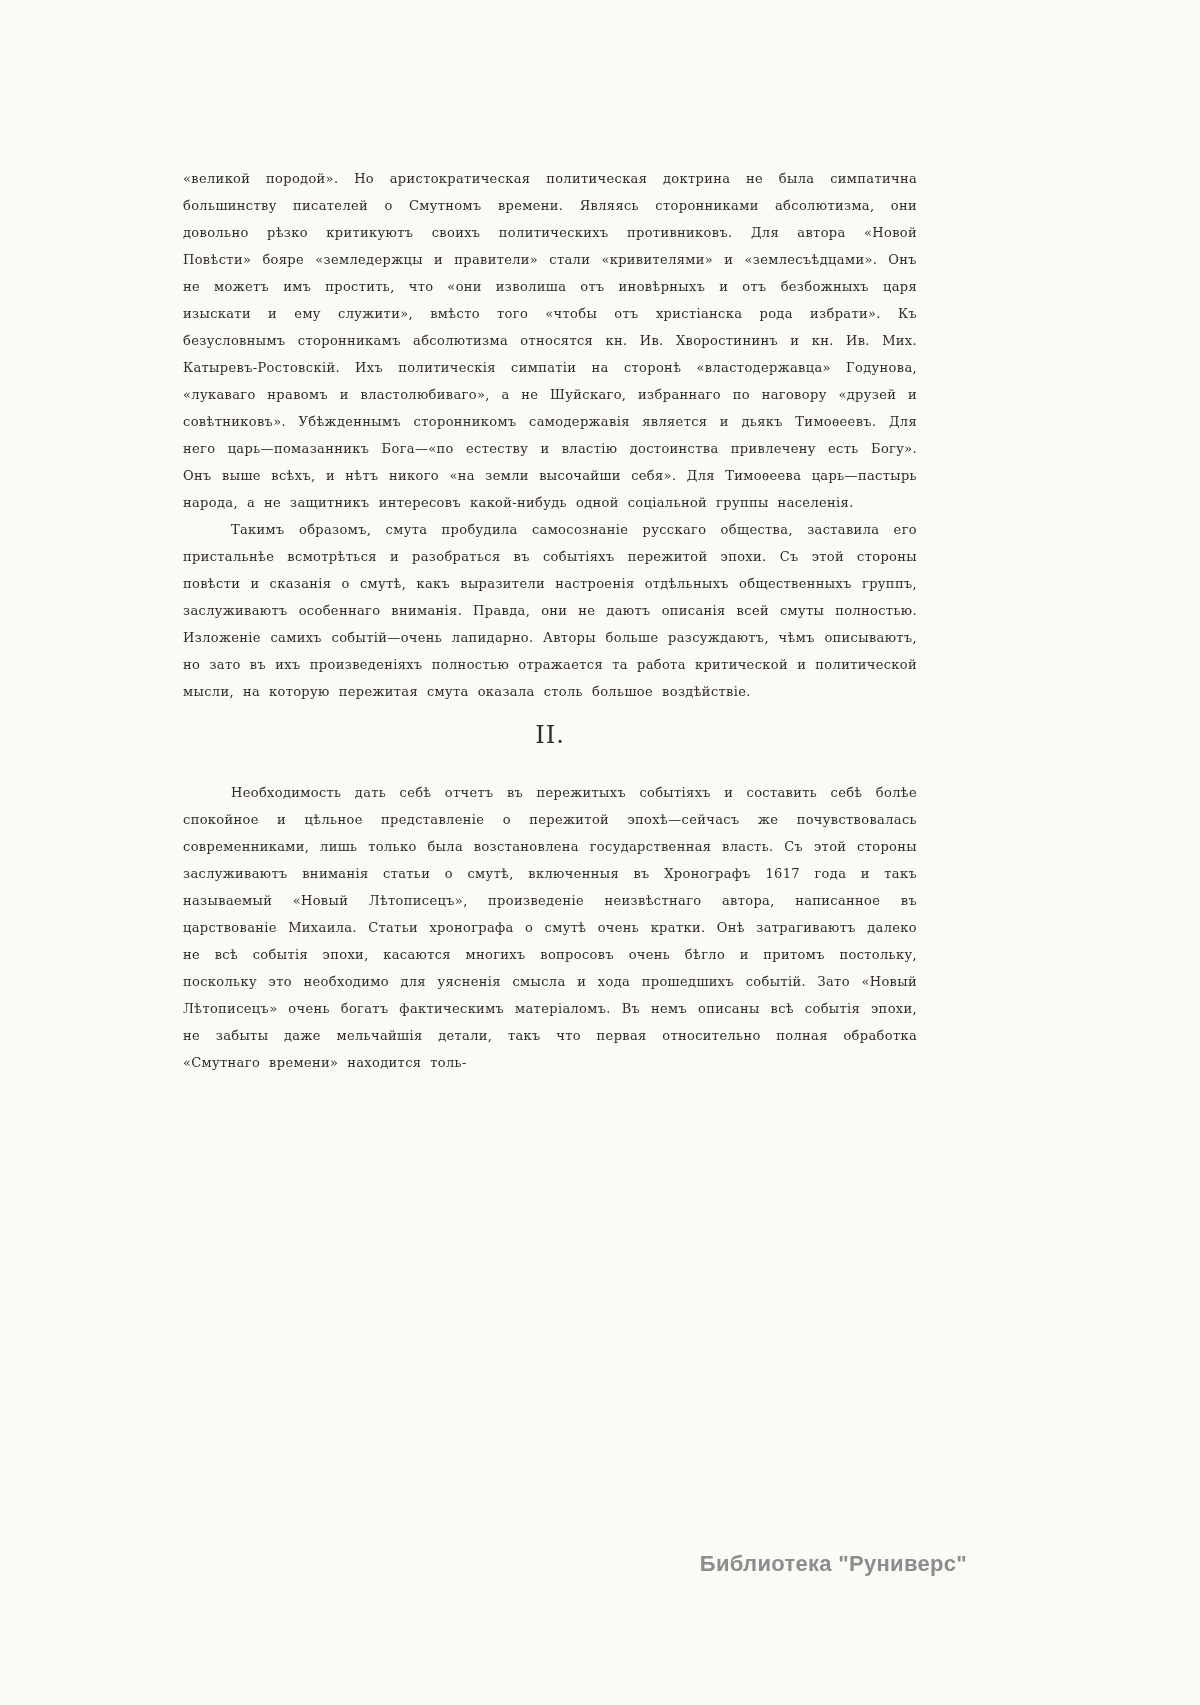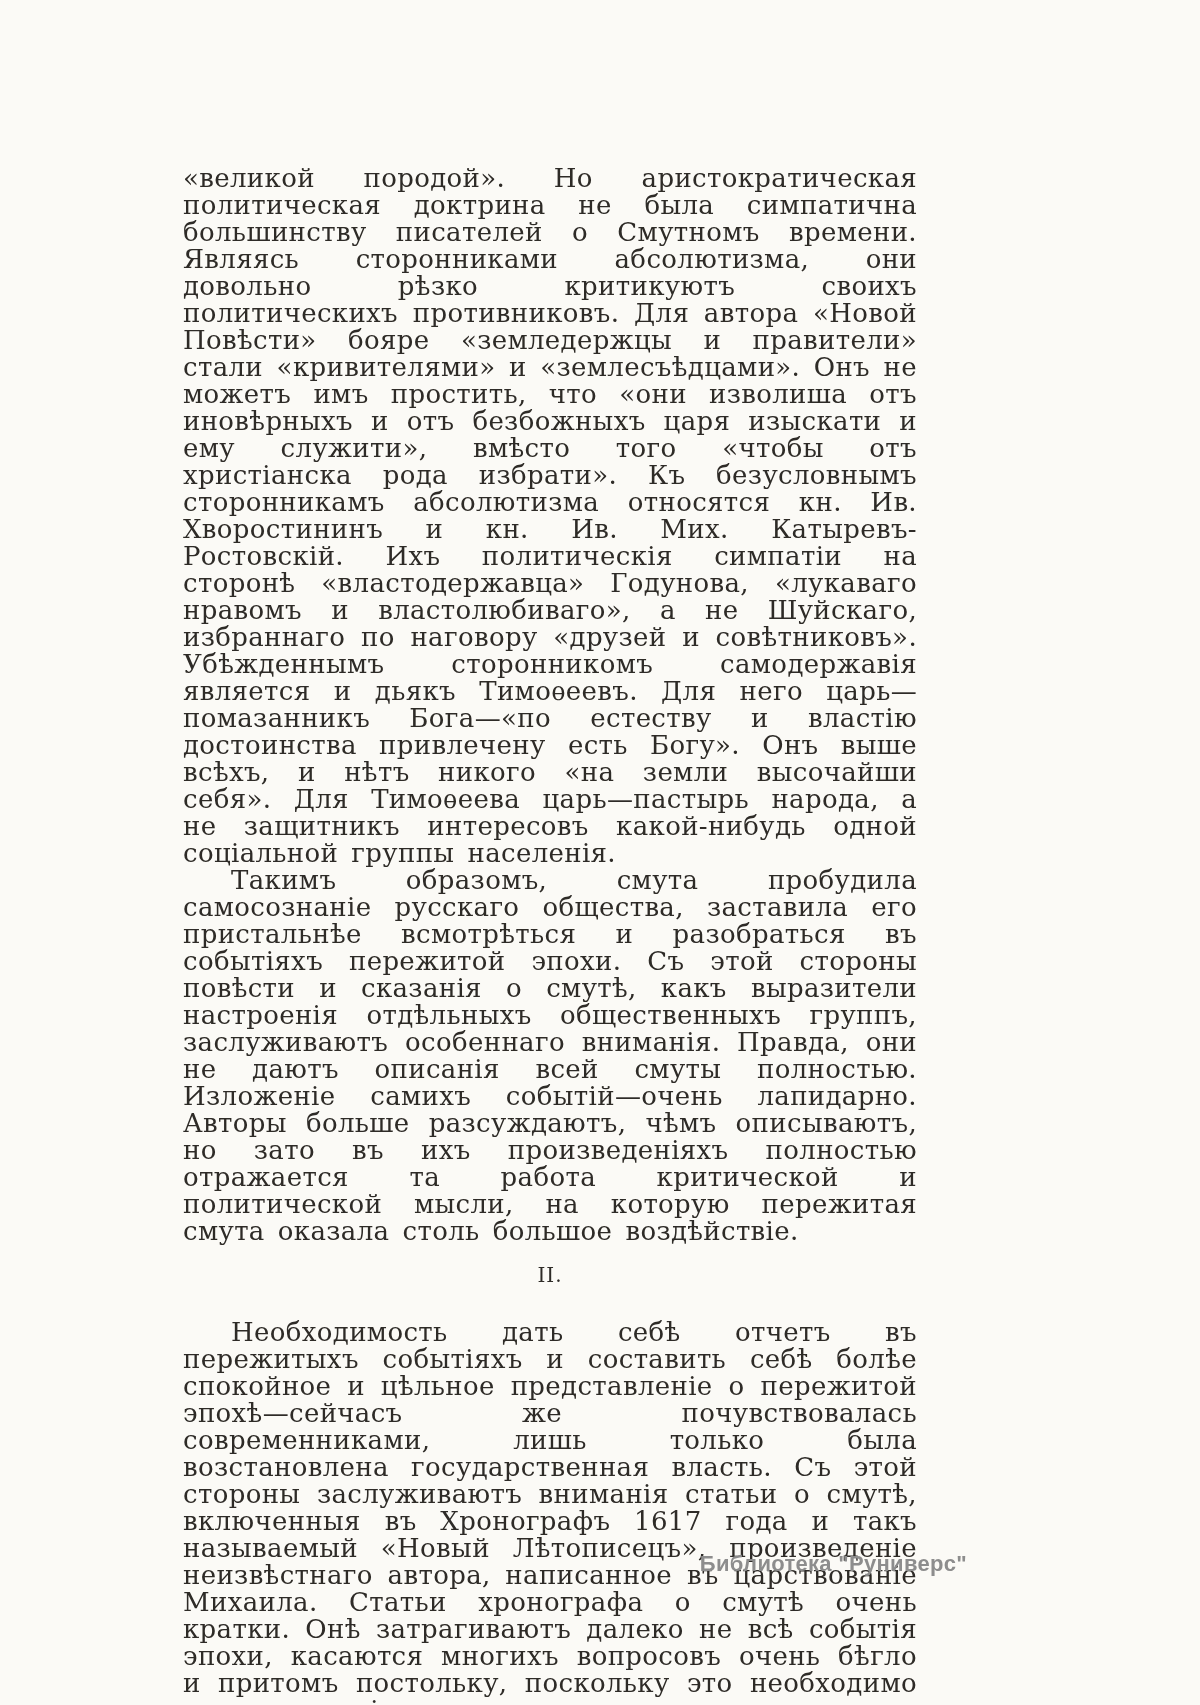--- a/index.html
+++ b/index.html
@@ -38,33 +38,33 @@
     padding-right: 46px;
   }
   .running-head .pagenum {
     position: absolute;
     right: 2px;
     top: 0;
     letter-spacing: 0;
   }
   .body-text p {
     margin: 0;
-    font-size: 26px;
+    font-size: 13px;
     line-height: 27px;
     text-align: justify;
     word-spacing: 4.5px;
     letter-spacing: 0.35px;
   }
   .body-text p.indent {
     text-indent: 48px;
   }
   .section-heading {
     margin: 17px 0 30px 0;
     text-align: center;
-    font-size: 20px;
+    font-size: 24px;
     font-weight: normal;
     letter-spacing: 1px;
     line-height: 27px;
     color: #2e2b27;
   }
   .watermark {
     position: absolute;
     top: 1551px;
     right: 233px;
     font-family: "Liberation Sans", "DejaVu Sans", sans-serif;

